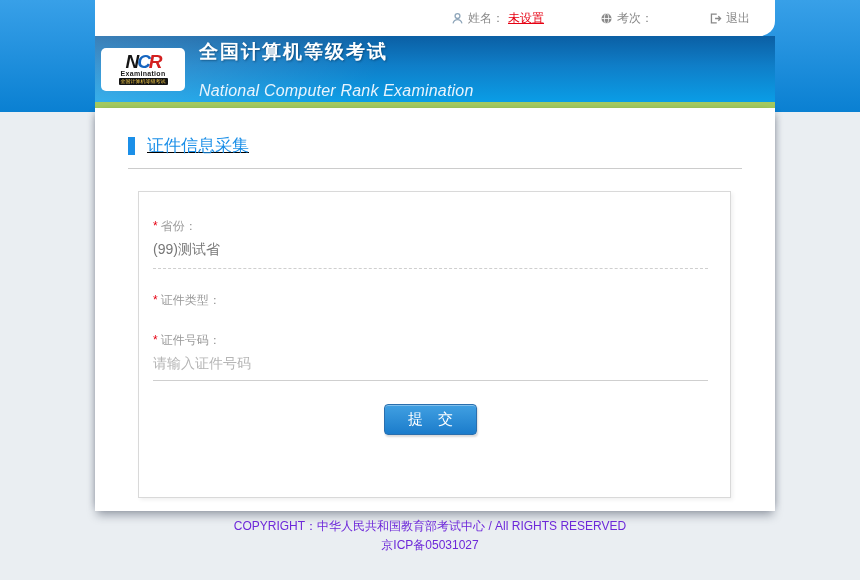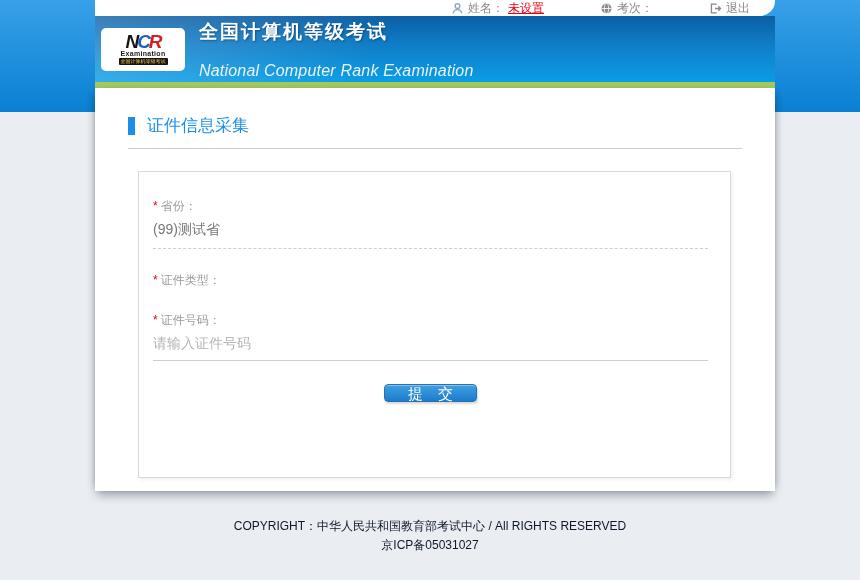--- a/index.html
+++ b/index.html
@@ -11,21 +11,21 @@
     overflow:hidden;
   }
   .bg-band {
     position:absolute; top:0; left:0; width:860px; height:112px;
     background:linear-gradient(180deg,#38a0e8 0%,#0a80d2 100%);
   }
   .container { position:absolute; left:95px; top:0; width:680px; }
 
   
   .topbar {
-    height:16px; background:#ffffff;
+    height:36px; background:#ffffff;
     border-bottom-right-radius:15px;
     display:flex; align-items:center; justify-content:flex-end;
     padding-right:25px; font-size:12px; color:#888; gap:22px;
     position:relative; z-index:2;
   }
   .topbar svg { display:block; }
   .tb-item { display:flex; align-items:center; gap:4px; }
   .tb-gap { width:12px; }
   .link-red { color:#e60012; text-decoration:underline; cursor:pointer;font-family:Liberation Serif, serif; }
   .tb-text { color:#888; }
@@ -65,21 +65,21 @@
 
   
   .content {
     background:#fff; height:403px; padding-top:26px; position:relative;
     box-shadow:0 6px 9px -2px rgba(30,40,60,0.40),
                5px 0 7px -5px rgba(30,40,60,0.30),
               -5px 0 7px -5px rgba(30,40,60,0.30);
   }
   .section-head {
     margin:0 33px; display:flex; align-items:center; gap:12px;
-    padding-bottom:11px; border-bottom:1px solid #cccccc;
+    padding-bottom:11px; border-bottom:1px solid #cccccc;text-decoration:underline;
   }
   .blue-bar { width:7px; height:18px; background:#1b8fe8; }
   .section-title { color:#1b8fe8; font-size:17px; }
 
   .form-box {
     margin:22px 44px 0 43px; height:307px;
     border:1px solid #d9d9d9;
     box-shadow:2px 2px 4px rgba(0,0,0,0.06);
     padding:26px 22px 0 14px;
   }
@@ -104,31 +104,31 @@
     display:block; width:100%; border:none; outline:none;
     border-bottom:1px solid #cfcfcf;
     font-size:14px; color:#777; padding:6px 0 9px 0;
     font-family:"Liberation Sans","DejaVu Sans",sans-serif;
     background:transparent;
   }
   .text-input::placeholder { color:#b5b5b5; opacity:1; }
 
   .submit-wrap { text-align:center; margin-top:23px; }
   .submit-btn {
-    width:93px; height:18px;
+    width:93px; height:31px;
     background:linear-gradient(180deg,#41a0e2 0%,#1b7ccb 100%);
     border:1px solid #2a6fae; border-radius:4px;
     color:#fff; font-size:15px; cursor:pointer;
     font-family:"Liberation Sans","DejaVu Sans",sans-serif;
     box-shadow:inset 0 1px 0 rgba(255,255,255,0.35), 1px 2px 2px rgba(0,0,0,0.15);
   }
 
   .footer {
     position:absolute; top:517px; left:0; width:860px;
-    text-align:center; font-size:12px; color:#0f172a; line-height:19px;
+    text-align:center; font-size:12px; color:#6d28d9; line-height:19px;
   }
 </style>
 </head>
 <body>
 
 <div class="bg-band"></div>
 
 <div class="container">
 
   <div class="topbar">

